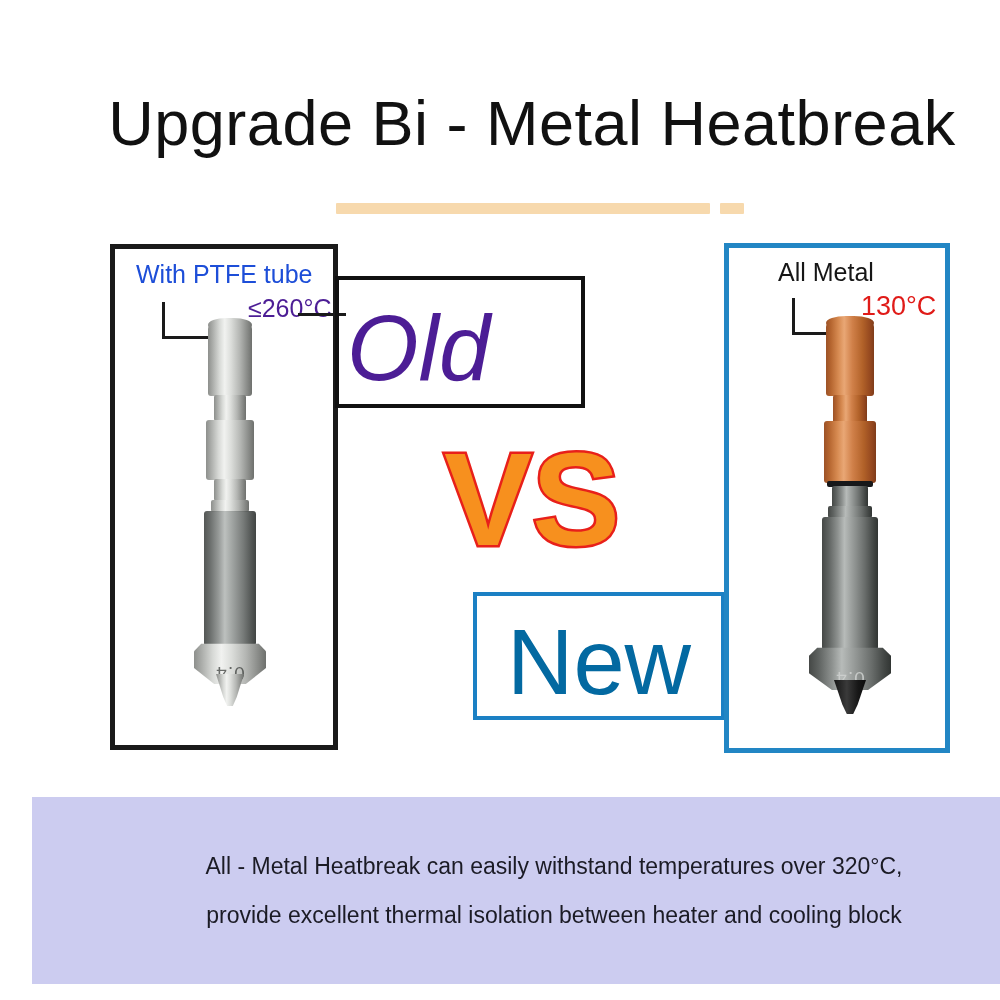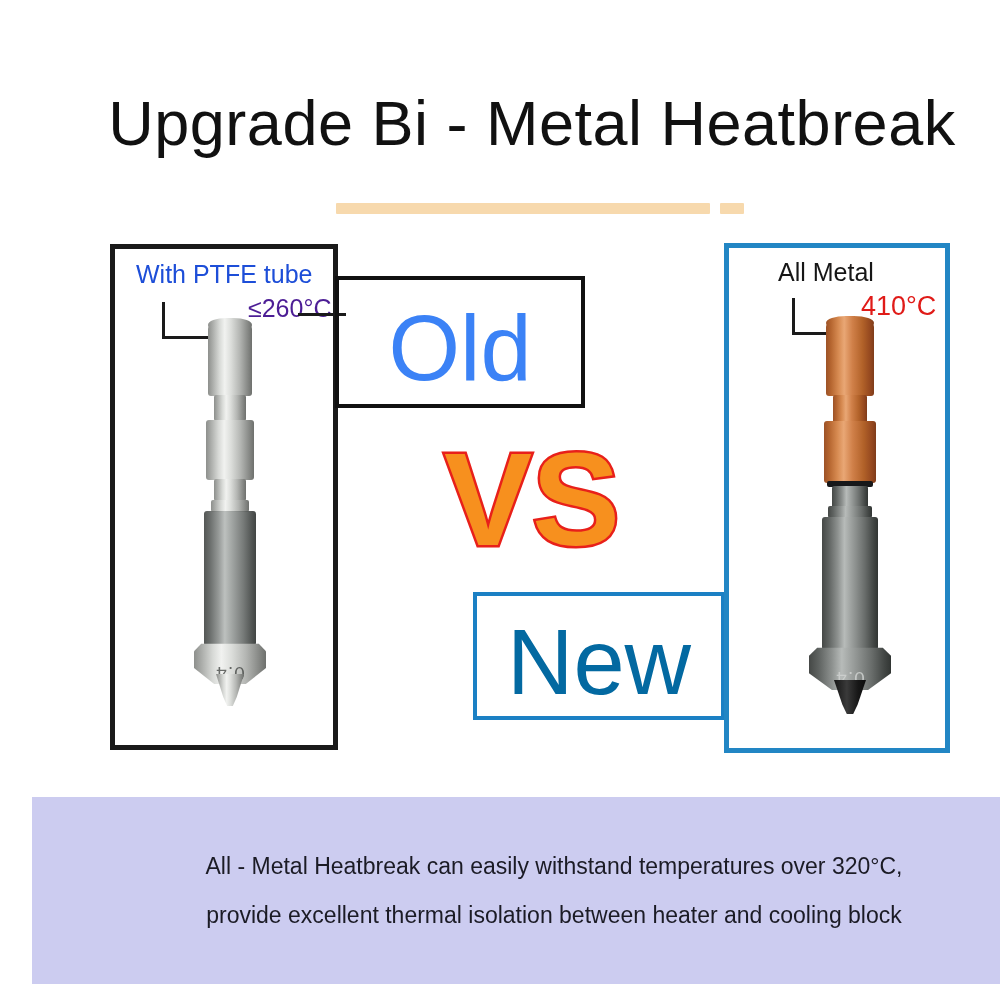--- a/index.html
+++ b/index.html
@@ -56,21 +56,21 @@
   .leader .v { position:absolute; width:3px; background:#1a1a1a; }
   .leader .h { position:absolute; height:3px; background:#1a1a1a; }
 
   
   .box-old {
     position: absolute; left: 303px; top: 244px; width: 250px; height: 132px;
     border: 4px solid #111111; background: transparent;
   }
   .box-old .word {
     position:absolute; left:0; right:0; top:50%; transform: translateY(-52%);
-    text-align:center; font-size: 92px; color:#3b82f6; line-height:1; font-weight:400;
+    font-size: 92px; color:#4c1d95; line-height:1; font-weight:400;font-style:italic;
   }
   .box-new {
     position: absolute; left: 441px; top: 560px; width: 252px; height: 128px;
     border: 4px solid #1b80c4; background: transparent;
   }
   .box-new .word {
     position:absolute; left:0; right:0; top:50%; transform: translateY(-52%);
     text-align:center; font-size: 92px; color:#0369a1; line-height:1; font-weight:400;
   }
 
@@ -184,21 +184,21 @@
 
   <div class="vs">VS</div>
 
   <div class="box-new">
     <div class="word">New</div>
   </div>
 
   <div class="panel-new"></div>
 
   <div class="lbl-allmetal">All Metal</div>
-  <div class="lbl-temp-new">410°C</div>
+  <div class="lbl-temp-new">130°C</div>
 
   <div class="leader" style="left:752px; top:258px; width:50px; height:42px;">
     <div class="v" style="left:0; top:0; height:37px;"></div>
     <div class="h" style="left:0; top:34px; width:46px;"></div>
   </div>
 
   <div class="part" style="left:768px; top:274px; width:84px; height:398px;">
     <div class="seg copper" style="left:18px; top:8px; width:48px; height:74px; border-radius:5px 5px 3px 3px;"></div>
     <div class="seg copper cap-top" style="left:18px; top:2px; width:48px; height:14px;"></div>
     <div class="seg copper" style="left:25px; top:81px; width:34px; height:28px; border-radius:2px;"></div>

